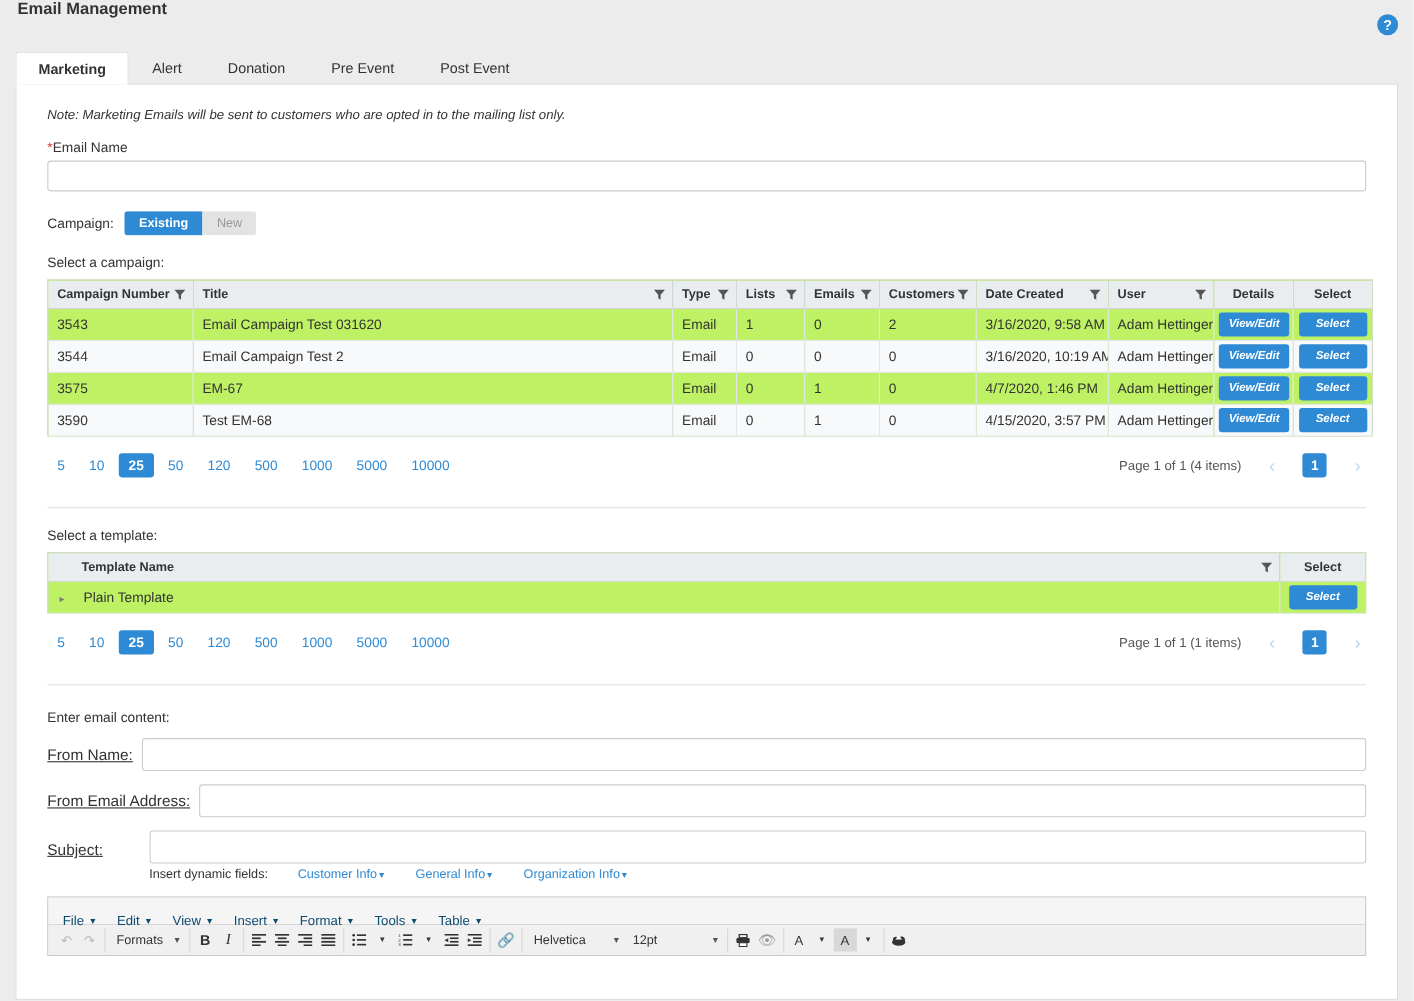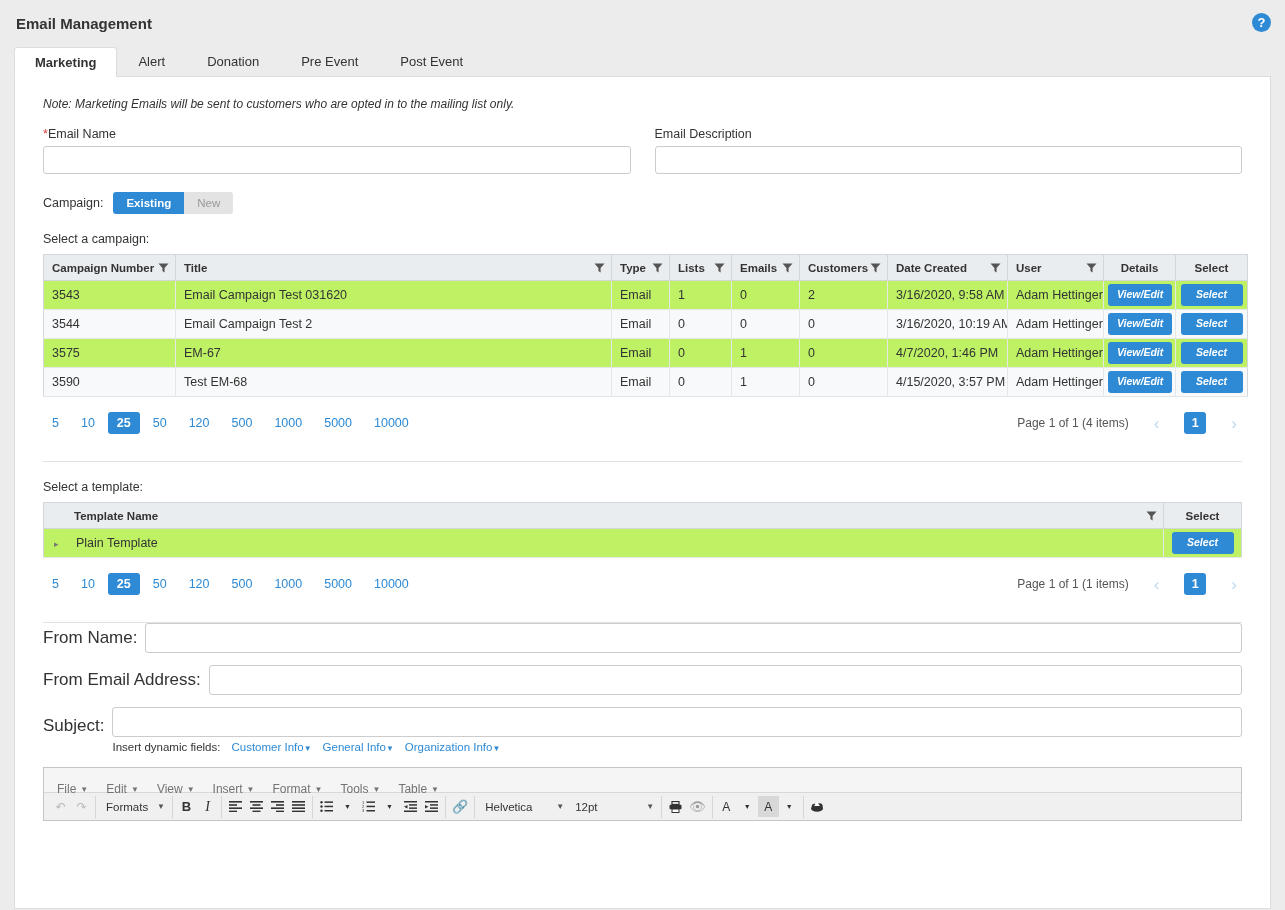--- a/index.html
+++ b/index.html
@@ -9,21 +9,21 @@
     background:#ececec;
     font-family:"Liberation Sans", sans-serif;
     font-size:13px;
     color:#333;
     overflow:hidden;
   }
 
   
   .page-header{
     height:46px;
-    display:flex; align-items:center;
+    display:flex; 
     padding:0 16px;
     position:relative;
   }
   .page-title{ font-size:15px; font-weight:bold; color:#333; }
   .help-icon{
     position:absolute; right:14px; top:13px;
     width:19px; height:19px; border-radius:50%;
     background:#2e8ad4; color:#fff;
     font-size:13px; font-weight:bold;
     display:flex; align-items:center; justify-content:center;
@@ -203,47 +203,47 @@
   .expander{
     display:inline-block; width:14px;
     color:#777; font-size:9px; margin-right:8px;
     cursor:pointer;
   }
 
   
   .content-label{ font-size:12.5px; margin-top:22px; margin-bottom:12px; }
   .inline-row{ display:flex; align-items:center; margin-bottom:12px; }
   .inline-label{
-    font-size:17px; color:#333;
-    white-space:nowrap; margin-right:8px;
-  }
-  .subject-wrap{ display:flex; align-items:flex-start; }
+    font-size:14px; color:#333;
+    white-space:nowrap; margin-right:8px;text-decoration:underline;
+  }
+  .subject-wrap{ display:flex; align-items:flex-start;gap:34px; }
   .subject-col{ flex:1; }
   .dyn{
     font-size:11.5px; color:#333;
     margin-top:4px;
     display:flex; align-items:center; gap:4px;
   }
-  .dyn a{ color:#2e8ad4; text-decoration:none; cursor:pointer; margin-left:7px; }
+  .dyn a{ color:#2e8ad4; text-decoration:none; cursor:pointer; margin-left:23px; }
   .caret{ font-size:8px; }
 
   
   .editor{
     border:1px solid #c5c5c5;
     margin-top:14px;
     background:#f5f5f5;
   }
   .menubar{
     display:flex; align-items:center;
     height:25px; padding:0 4px;
     border-bottom:1px solid #d8d8d8;
     background:#f5f5f5;
   }
   .menuitem{
-    font-size:12px; color:#737373;
+    font-size:12px; color:#0c4a6e;
     padding:2px 9px; cursor:pointer;
     display:flex; align-items:center; gap:4px;margin-top:18px;
   }
   .toolbar{
     display:flex; align-items:center;
     height:27px; padding:2px 3px;
     background:#f0f0f0;
     gap:0;
   }
   .tgrp{
@@ -288,24 +288,20 @@
 </div>
 
 <div class="panel">
 <div class="panel-inner">
 
   <div class="note">Note: Marketing Emails will be sent to customers who are opted in to the mailing list only.</div>
 
   <div class="field-row">
     <div class="field-col">
       <label class="field-label"><span class="req">*</span><span>Email Name</span></label>
-      <input class="txt-input" value="" style="">
-    </div>
-    <div class="field-col">
-      <label class="field-label">Email Description</label>
       <input class="txt-input" value="" style="">
     </div>
   </div>
 
   <div class="campaign-row">
     <span class="campaign-label">Campaign:</span>
     <div class="btn-group">
       <button class="tgl on">Existing</button>
       <button class="tgl off">New</button>
     </div>
@@ -486,20 +482,21 @@
     <div class="pager-right">
       <span class="pager-info">Page 1 of 1 (1 items)</span>
       <span class="parrow">‹</span>
       <span class="pnum">1</span>
       <span class="parrow">›</span>
     </div>
   </div>
 
   <div class="divider"></div>
 
+  <div class="content-label">Enter email content:</div>
 
   <div class="inline-row">
     <span class="inline-label">From Name:</span>
     <input class="txt-input" style="flex: 1 1 0%; height: 30px;" value="">
   </div>
 
   <div class="inline-row">
     <span class="inline-label">From Email Address:</span>
     <input class="txt-input" style="flex: 1 1 0%; height: 30px;" value="">
   </div>

